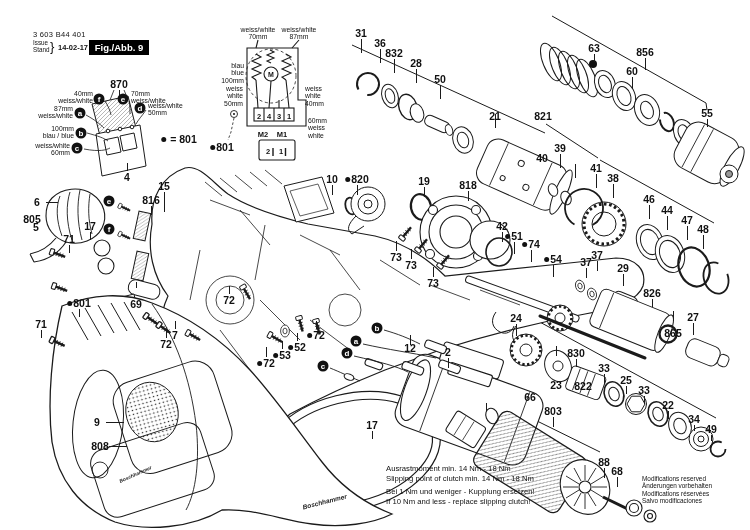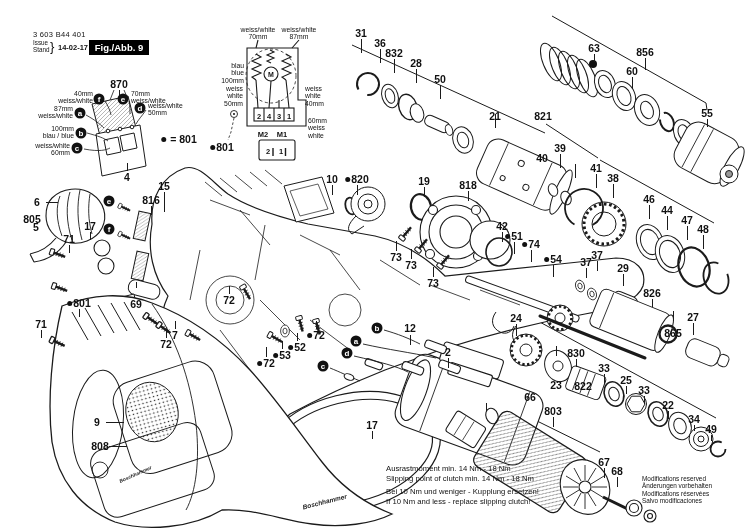--- a/index.html
+++ b/index.html
@@ -362,21 +362,21 @@
     <div>Issue</div>
     <div>Stand</div>
   </div>
   <div class="tb" id="brace">}</div>
   <div class="tb" id="date">14-02-17</div>
   <div class="tb" id="figbox">Fig./Abb. 9</div>
 
   <div class="tb" id="technote">
       <div>Ausrastmoment min. 14 Nm - 18 Nm</div>
       <div>Slipping point of clutch min. 14 Nm - 18 Nm</div>
-      <div class="gap">Bei 10 Nm und weniger - Kupplung ersetzen!</div>
+      <div class="gap">Bei 1 Nm und weniger - Kupplung ersetzen!</div>
       <div>If 10 Nm and less - replace slipping clutch!</div>
     </div>
 
   <div class="tb" id="footer">
       <div>Modifications reserved</div>
       <div>Änderungen vorbehalten</div>
       <div>Modifications réservées</div>
       <div>Salvo modificaciones</div>
     </div>
 
@@ -490,21 +490,21 @@
       <div class="pn" style="left: 316px; top: 335px;"><span class="bdot"></span>72</div>
       <div class="ldr" style="left: 316px; top: 321px; width: 1px; height: 8px;"></div>
       <div class="pn" style="left: 166px; top: 344px;">72</div>
       <div class="ldr" style="left: 166px; top: 330px; width: 1px; height: 8px;"></div>
       <div class="pn" style="left: 297px; top: 347px;"><span class="bdot"></span>52</div>
       <div class="ldr" style="left: 297px; top: 333px; width: 1px; height: 8px;"></div>
       <div class="pn" style="left: 282px; top: 355px;"><span class="bdot"></span>53</div>
       <div class="ldr" style="left: 282px; top: 341px; width: 1px; height: 8px;"></div>
       <div class="pn" style="left: 266px; top: 363px;"><span class="bdot"></span>72</div>
       <div class="ldr" style="left: 266px; top: 347px; width: 1px; height: 10px;"></div>
-      <div class="pn" style="left: 410px; top: 328px;">12</div>
+      <div class="pn" style="left: 410px; top: 348px;">12</div>
       <div class="ldr" style="left: 410px; top: 335px; width: 1px; height: 10px;"></div>
       <div class="pn" style="left: 448px; top: 352px;">2</div>
       <div class="ldr" style="left: 448px; top: 358px; width: 1px; height: 10px;"></div>
       <div class="pn" style="left: 372px; top: 425px;">17</div>
       <div class="ldr" style="left: 372px; top: 431px; width: 1px; height: 8px;"></div>
       <div class="pn" style="left: 516px; top: 318px;">24</div>
       <div class="ldr" style="left: 516px; top: 324px; width: 1px; height: 12px;"></div>
       <div class="pn" style="left: 556px; top: 340px; margin-top: 45px;">23</div>
       <div class="ldr" style="left: 556px; top: 346px; width: 1px; height: 10px;"></div>
       <div class="pn" style="left: 576px; top: 353px;">830</div>
@@ -519,21 +519,21 @@
       <div class="pn" style="left: 668px; top: 405px;">22</div>
       <div class="ldr" style="left: 668px; top: 411px; width: 1px; height: 8px;"></div>
       <div class="pn" style="left: 694px; top: 419px;">34</div>
       <div class="ldr" style="left: 694px; top: 425px; width: 1px; height: 6px;"></div>
       <div class="pn" style="left: 711px; top: 429px;">49</div>
       <div class="ldr" style="left: 711px; top: 435px; width: 1px; height: 6px;"></div>
       <div class="pn" style="left: 486px; top: 397px; margin-left: 44px;">66</div>
       <div class="ldr" style="left: 486px; top: 403px; width: 1px; height: 8px;"></div>
       <div class="pn" style="left: 553px; top: 411px;">803</div>
       <div class="ldr" style="left: 553px; top: 417px; width: 1px; height: 10px;"></div>
-      <div class="pn" style="left: 604px; top: 462px;">67</div>
+      <div class="pn" style="left: 604px; top: 462px;">88</div>
       <div class="ldr" style="left: 604px; top: 468px; width: 1px; height: 10px;"></div>
       <div class="pn" style="left: 617px; top: 471px;">68</div>
       <div class="ldr" style="left: 617px; top: 477px; width: 1px; height: 10px;"></div>
       <div class="lm" style="left: 99px; top: 99px;">f</div>
       <div class="lm" style="left: 123px; top: 99px;">e</div>
       <div class="lm" style="left: 80px; top: 113px;">a</div>
       <div class="lm" style="left: 140px; top: 108px;">d</div>
       <div class="lm" style="left: 81px; top: 133px;">b</div>
       <div class="lm" style="left: 77px; top: 148px;">c</div>
       <div class="lm" style="left: 109px; top: 201px;">e</div>

